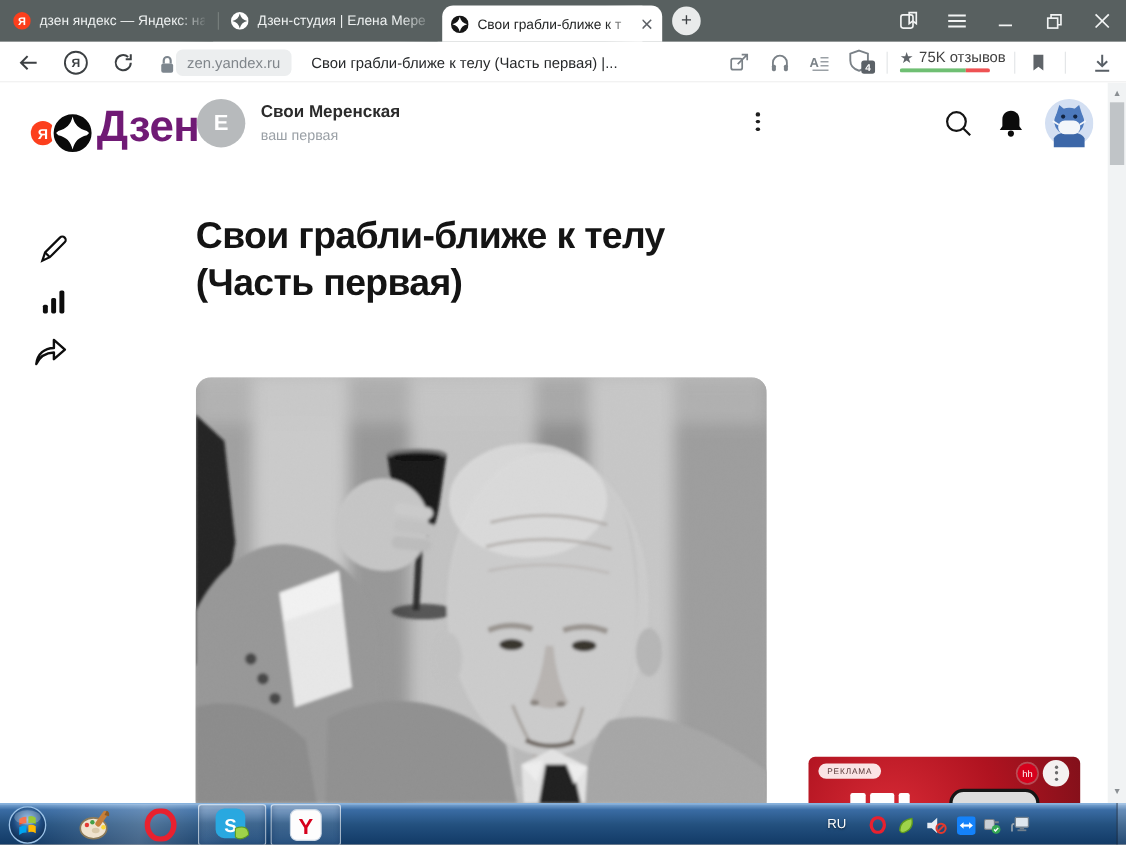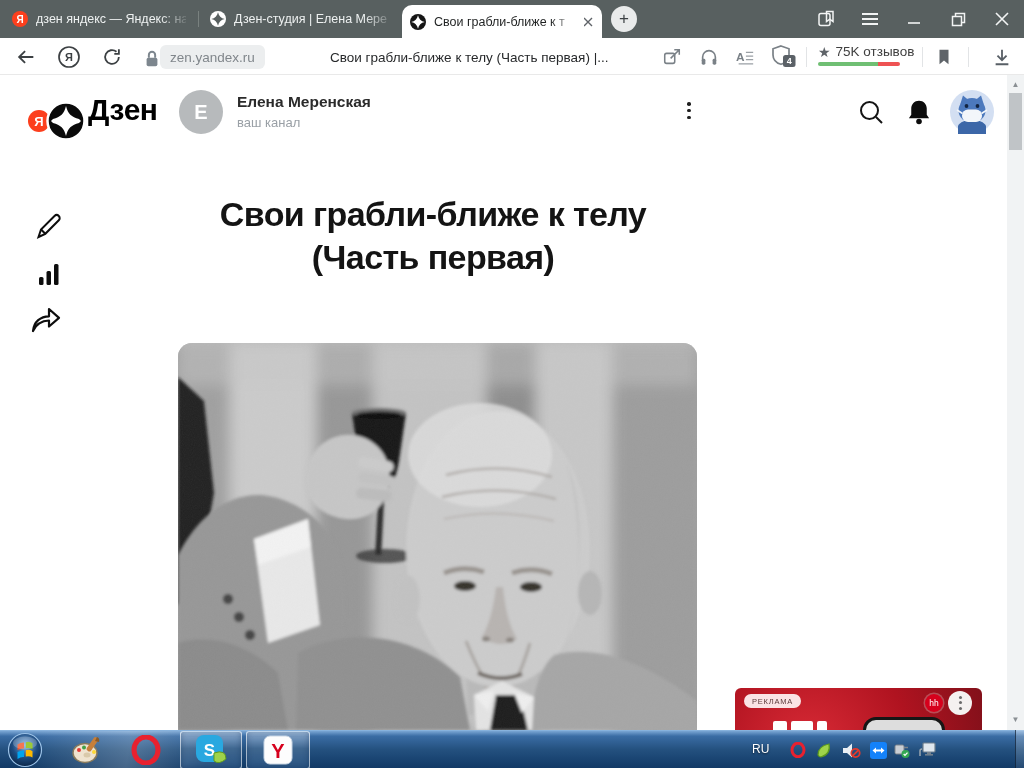--- a/index.html
+++ b/index.html
@@ -15,28 +15,28 @@
   .tab.active .t-title{color:#1f2121;}
   .tab.active .fade{background:linear-gradient(to right,rgba(255,255,255,0),#fff 90%);}
   .tabdiv{position:absolute;top:11px;width:1px;height:16px;background:#79817f;}
   .newtab{position:absolute;left:611px;top:6px;width:26px;height:26px;border-radius:50%;background:#e9ebeb;display:flex;align-items:center;justify-content:center;font-size:17px;color:#3c4043;font-weight:400;}
   .winctl{position:absolute;top:0;height:38px;display:flex;align-items:center;justify-content:center;width:36px;}
 
   
   .toolbar{position:absolute;left:0;top:38px;width:1024px;height:37px;background:#fff;border-bottom:1px solid #e9e9e9;}
   .tbtn{position:absolute;top:5px;width:28px;height:28px;display:flex;align-items:center;justify-content:center;}
   .pill{background:#eceeef;border-radius:6px;height:24px;display:flex;align-items:center;padding:0 10px;font-size:13.5px;color:#80868b;}
-  .pagetitle{font-size:13.5px;color:#27292b;white-space:nowrap;margin-left:47px;}
+  .pagetitle{font-size:13.5px;color:#27292b;white-space:nowrap;}
   .vdiv{position:absolute;top:9px;width:1px;height:20px;background:#e2e4e6;}
   .ratingbar{height:3.5px;border-radius:2px;overflow:hidden;display:flex;width:82px;margin-top:3px;}
 
   
   .content{position:absolute;left:0;top:75px;width:1024px;height:655px;background:#fff;overflow:hidden;}
 
-  .zen-logo-text{font-size:30px;font-weight:800;color:#000000;letter-spacing:-0.5px;text-align:right;}
+  .zen-logo-text{font-size:40px;font-weight:800;color:#701a75;letter-spacing:-0.5px;text-align:right;}
   .ch-name{font-size:15.5px;font-weight:700;color:#2b2b2b;}
   .ch-sub{font-size:13px;color:#9aa0a6;}
   .kebab span{display:block;width:3.5px;height:3.5px;border-radius:50%;background:#1f1f1f;margin:3.2px auto;}
 
   .art-title{font-size:34px;line-height:1.25;font-weight:700;color:#141414;letter-spacing:-0.6px;}
   .art-meta{font-size:14px;color:#9b9b9b;}
   .photo-wrap{position:absolute;left:178px;top:268px;width:519px;height:387px;border-radius:14px 14px 0 0;overflow:hidden;}
 
   
   .ad{position:absolute;left:735px;top:613px;width:247px;height:42px;border-radius:6px 6px 0 0;overflow:hidden;background:radial-gradient(circle at 30% 140%,#d92b36 0%,#b01320 55%,#82101a 100%);}
@@ -219,22 +219,22 @@
           <circle cx="13" cy="20" r="11" fill="#fc3f1d"></circle>
           <text x="13" y="25" font-size="13" font-weight="bold" fill="#fff" text-anchor="middle">Я</text>
           <circle cx="40" cy="20" r="18.5" fill="#0a0a0a" stroke="#fff" stroke-width="2.5"></circle>
           <path d="M40,4.5 C41.6,12 44.8,15.2 52.5,17? Z" fill="none"></path>
           <path d="M40,5 C41.7,12.4 45.6,16.3 53,18 L55,20 L53,22 C45.6,23.7 41.7,27.6 40,35 C38.3,27.6 34.4,23.7 27,22 L25,20 L27,18 C34.4,16.3 38.3,12.4 40,5 Z" fill="#fff"></path>
         </svg>
       </div>
       <span class="zen-logo-text" style="position:absolute;left:88px;top:18px;">Дзен</span>
 
       <div style="position:absolute;left:179px;top:15px;width:44px;height:44px;border-radius:50%;background:#b7babc;color:#fff;display:flex;align-items:center;justify-content:center;font-size:20px;font-weight:700;">E</div>
-      <div class="ch-name" style="position:absolute;left:237px;top:18px;">Елена Меренская</div>
-      <div class="ch-sub" style="position:absolute;left:237px;top:40px;">ваш канал</div>
+      <div class="ch-name" style="position:absolute;left:237px;top:18px;">Свои Меренская</div>
+      <div class="ch-sub" style="position:absolute;left:237px;top:40px;">ваш первая</div>
 
       <div class="kebab" style="position:absolute;left:682px;top:24px;width:14px;">
           <span></span>
           <span></span>
           <span></span>
         </div>
 
       <div style="position:absolute;left:857px;top:23px;">
         <svg width="28" height="28" viewBox="0 0 28 28" fill="none" stroke="#141414" stroke-width="2">
             <circle cx="12.5" cy="12.5" r="8.5"></circle>
@@ -276,21 +276,21 @@
             <rect x="18" y="4" width="4.5" height="21" rx="1.5" fill="#0d0d0d"></rect>
           </svg>
       </div>
       <div style="position:absolute;left:30px;top:229px;">
         <svg width="32" height="30" viewBox="0 0 32 30" fill="none" stroke="#0d0d0d" stroke-width="2.2" stroke-linejoin="round">
             <path d="M3,27 C4,17.5 10.5,12.5 19,12.3 L19,5 L29,13.8 L19,22.5 L19,16.5 C11,16.8 6,20.5 3,27 Z"></path>
           </svg>
       </div>
     </div>
 
-    <div class="art-title" style="position:absolute;left:178px;top:118px;width:510px;text-align:center;">Свои грабли-ближе к телу (Часть первая)</div>
+    <div class="art-title" style="position:absolute;left:178px;top:118px;width:510px;">Свои грабли-ближе к телу (Часть первая)</div>
 
     <div class="photo-wrap">
       <svg width="519" height="387" viewBox="0 0 519 387">
         <defs>
           <filter id="b7" x="-20%" y="-20%" width="140%" height="140%">
               <feGaussianBlur stdDeviation="7"></feGaussianBlur>
             </filter>
           <filter id="b2" x="-20%" y="-20%" width="140%" height="140%">
               <feGaussianBlur stdDeviation="1.6"></feGaussianBlur>
             </filter>

